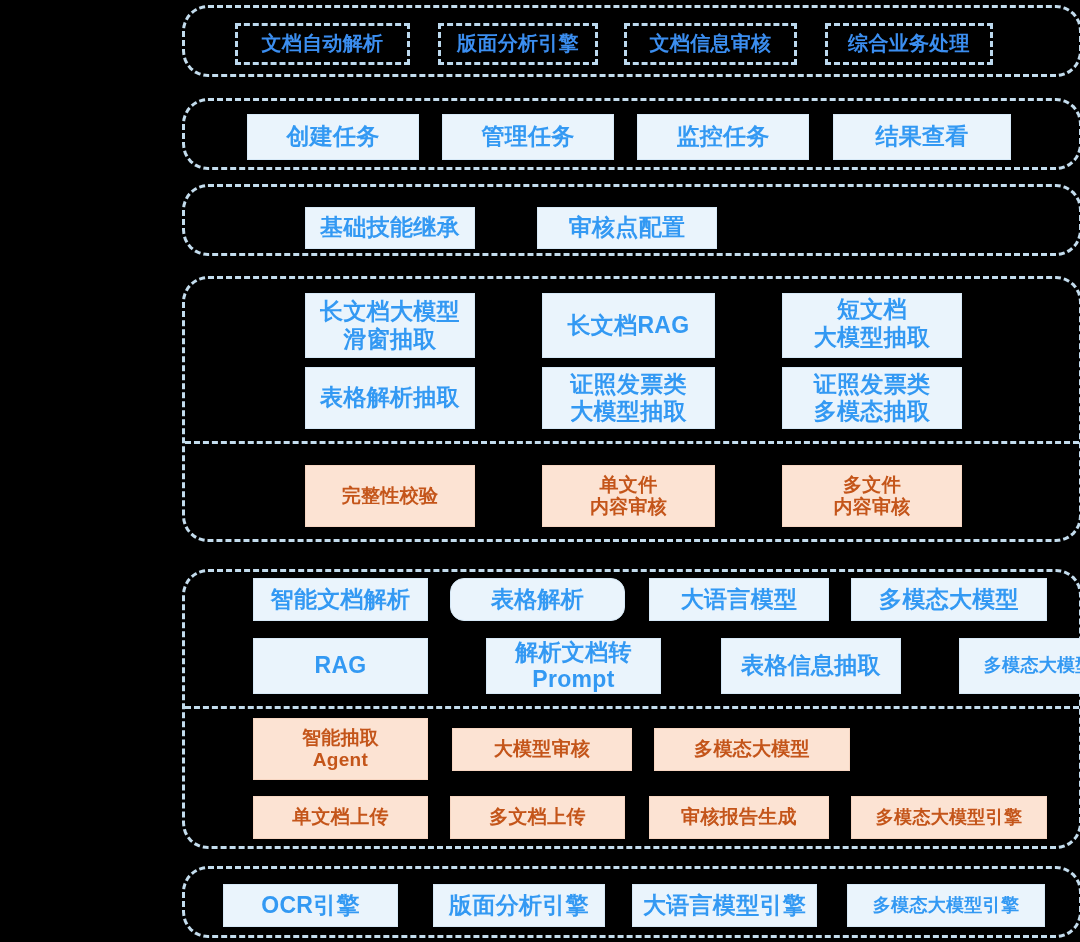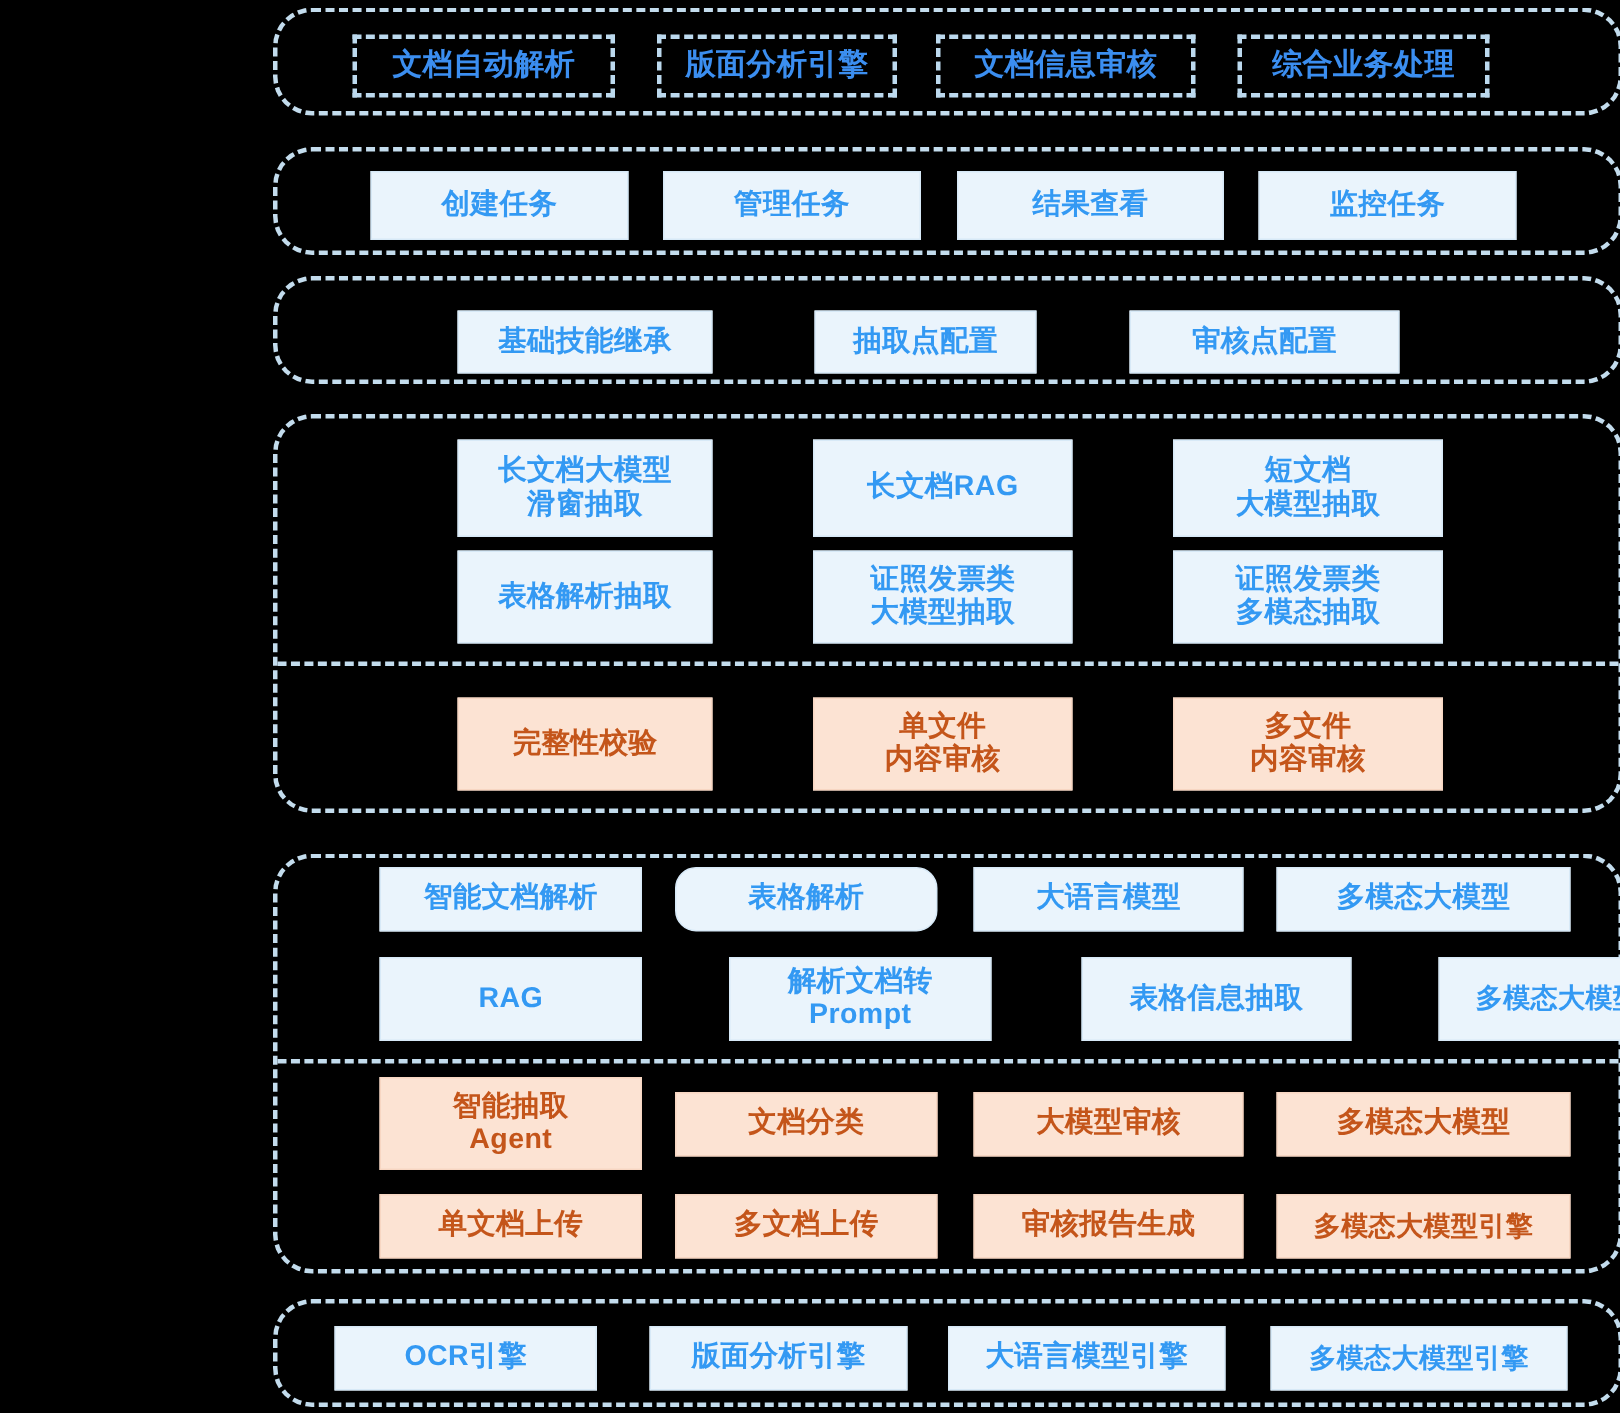--- a/index.html
+++ b/index.html
@@ -56,21 +56,21 @@
     line-height: 1.18;
     white-space: pre-line;
     letter-spacing: 0.3px;
   }
 
   
   .box.blue {
     background: #eaf4fc;
     color: #3399f3;
     border: 1px solid #d7e9f7;
-    font-size: 19px;
+    font-size: 23px;
   }
 
   
   .box.orange {
     background: #fce3d3;
     color: #c4551a;
     border: 1px solid #f7d6c2;
     font-size: 19px;
   }
 
@@ -93,29 +93,28 @@
       <div class="box outline" style="width:160px; height:42px; margin-left:28px;">版面分析引擎</div>
       <div class="box outline" style="width:173px; height:42px; margin-left:26px;">文档信息审核</div>
       <div class="box outline" style="width:168px; height:42px; margin-left:28px;">综合业务处理</div>
     </div>
   </div>
 
   <div class="group" style="top:98px; height:72px;">
     <div class="row" style="left:62px; top:13px; height:46px;">
       <div class="box blue" style="width:172px; height:46px;">创建任务</div>
       <div class="box blue" style="width:172px; height:46px; margin-left:23px;">管理任务</div>
+      <div class="box blue" style="width:172px; height:46px; margin-left:23px;">监控任务</div>
       <div class="box blue" style="width:178px; height:46px; margin-left:24px;">结果查看</div>
-      <div class="box blue" style="width:172px; height:46px; margin-left:23px;">监控任务</div>
     </div>
   </div>
 
   <div class="group" style="top:184px; height:72px;">
     <div class="row" style="left:120px; top:20px; height:42px;">
       <div class="box blue" style="width:170px; height:42px;">基础技能继承</div>
-      <div class="box blue" style="width:148px; height:42px; margin-left:68px;">抽取点配置</div>
       <div class="box blue" style="width:180px; height:42px; margin-left:62px;">审核点配置</div>
     </div>
   </div>
 
   <div class="group" style="top:276px; height:266px;">
 
     <div class="divider" style="top:162px;"></div>
 
     <div class="row" style="left:120px; top:14px; height:65px;">
       <div class="box blue" style="width:170px; height:65px;">长文档大模型
@@ -157,21 +156,20 @@
       <div class="box blue" style="width:175px; height:56px;">RAG</div>
       <div class="box blue" style="width:175px; height:56px; margin-left:22px;">解析文档转
 Prompt</div>
       <div class="box blue" style="width:180px; height:56px; margin-left:24px;">表格信息抽取</div>
       <div class="box blue" style="width:196px; height:56px; margin-left:22px; font-size:18px;">多模态大模型引擎</div>
     </div>
 
     <div class="row" style="left:68px; top:146px; height:62px;">
       <div class="box orange" style="width:175px; height:62px;">智能抽取
 Agent</div>
-      <div class="box orange" style="width:175px; height:43px; margin-left:22px; align-self:center;">文档分类</div>
       <div class="box orange" style="width:180px; height:43px; margin-left:24px; align-self:center;">大模型审核</div>
       <div class="box orange" style="width:196px; height:43px; margin-left:22px; align-self:center;">多模态大模型</div>
     </div>
 
     <div class="row" style="left:68px; top:224px; height:43px;">
       <div class="box orange" style="width:175px; height:43px;">单文档上传</div>
       <div class="box orange" style="width:175px; height:43px; margin-left:22px;">多文档上传</div>
       <div class="box orange" style="width:180px; height:43px; margin-left:24px;">审核报告生成</div>
       <div class="box orange" style="width:196px; height:43px; margin-left:22px; font-size:18px;">多模态大模型引擎</div>
     </div>

